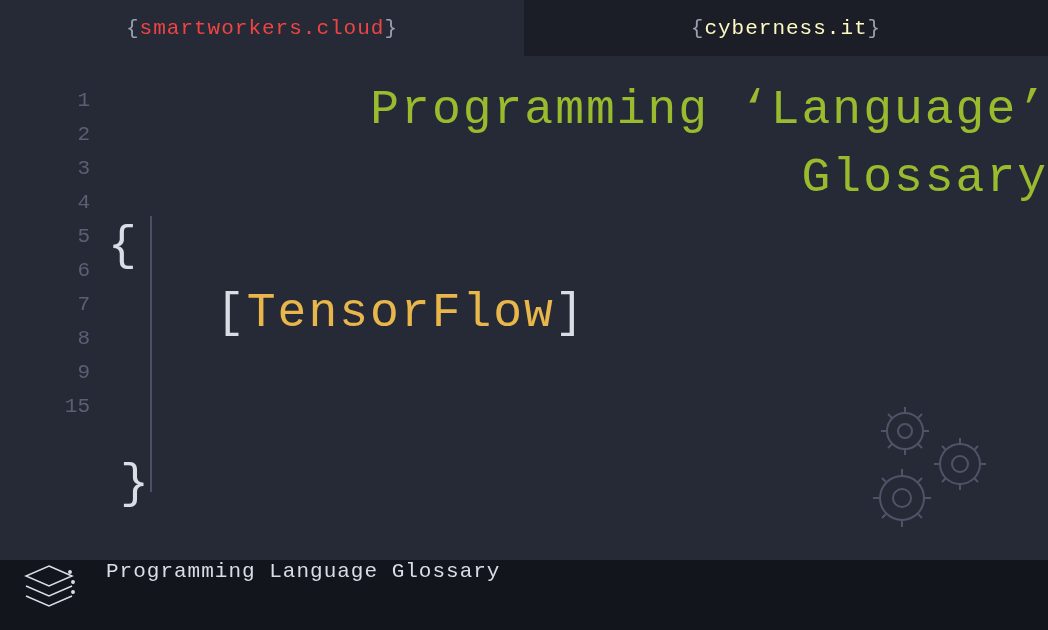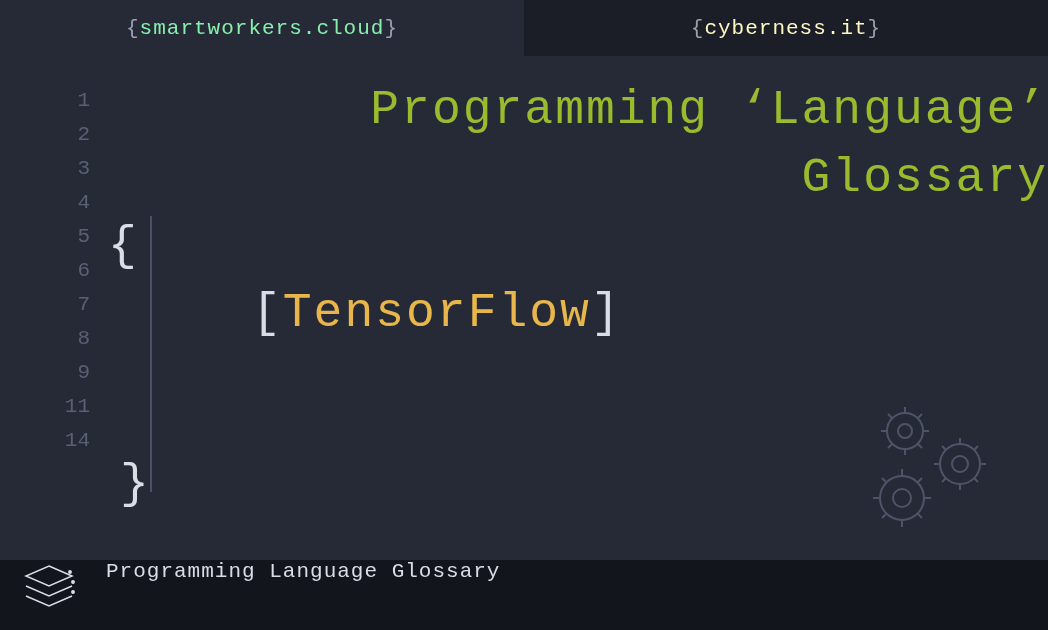--- a/index.html
+++ b/index.html
@@ -23,21 +23,21 @@
     font-size: 21px;
     letter-spacing: 1px;
   }
   .tab.active {
     background: #262a36;
   }
   .tab.inactive {
     background: #1b1d27;
   }
   .brace-l, .brace-r { color: #9aa0b0; }
-  .site1 { color: #86efac; }
+  .site1 { color: #ef4444; }
   .site2 { color: #fef9c3; }
   .editor {
     display: flex;
     height: 504px;
     position: relative;
   }
   .gutter {
     width: 108px;
     padding-top: 28px;
     text-align: right;
@@ -78,21 +78,20 @@
     width: 0;
     height: 276px;
     border-left: 2px solid #4a5068;
   }
   .term-line {
     position: absolute;
     top: 240px;
     left: 108px;
     font-size: 48px;
     letter-spacing: 2px;
-    margin-left: 36px;
   }
   .term-line .bracket { color: #d9dde6; }
   .term-line .term { color: #e8b64a; }
   .gears {
     position: absolute;
     right: 48px;
     bottom: 24px;
     width: 140px;
     height: 130px;
     opacity: 0.6;
@@ -135,22 +134,21 @@
   <div class="gutter">
     <div>1</div>
     <div>2</div>
     <div>3</div>
     <div>4</div>
     <div>5</div>
     <div>6</div>
     <div>7</div>
     <div>8</div>
     <div>9</div>
-    <div>11</div>
-    <div>14</div>
+    <div>15</div>
   </div>
   <div class="code">
     <div class="title-line">Programming ‘Language’ Glossary</div>
     <div class="open-brace">{</div>
     <div class="vert-line"></div>
     <div class="term-line">
       <span class="bracket">[</span><span class="term">TensorFlow</span><span class="bracket">]</span>
     </div>
     <div class="close-brace">}</div>
 

